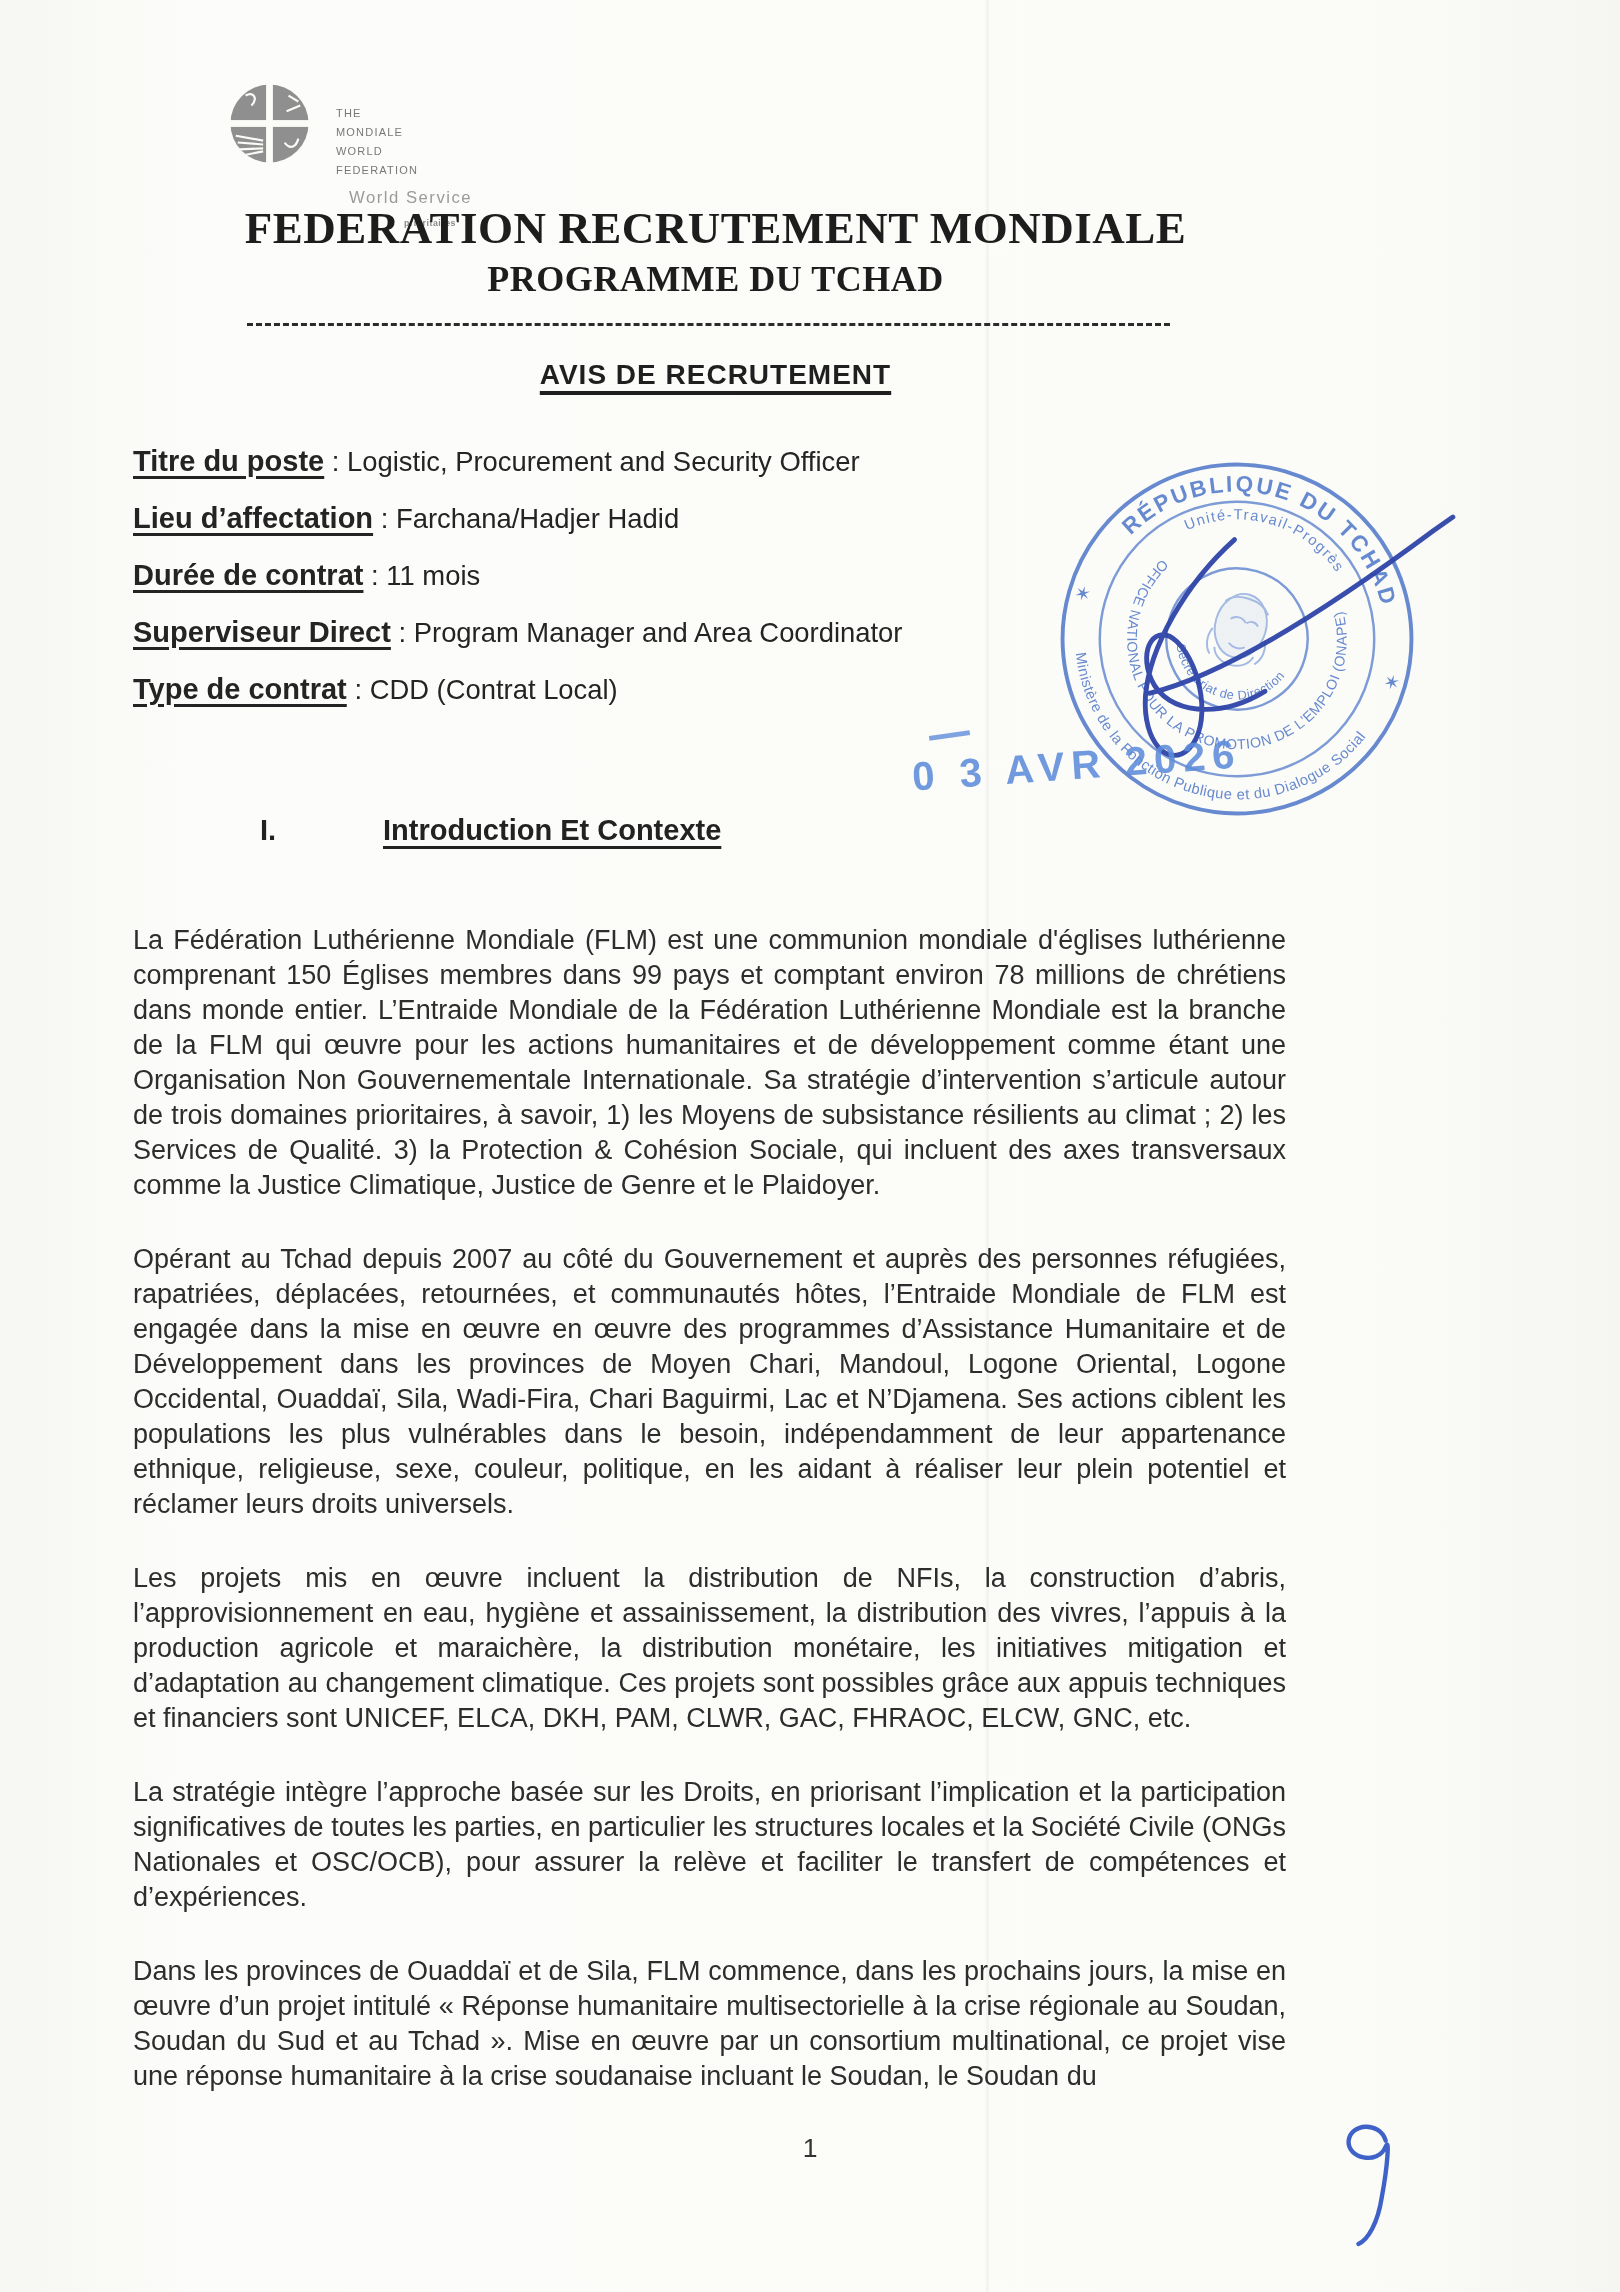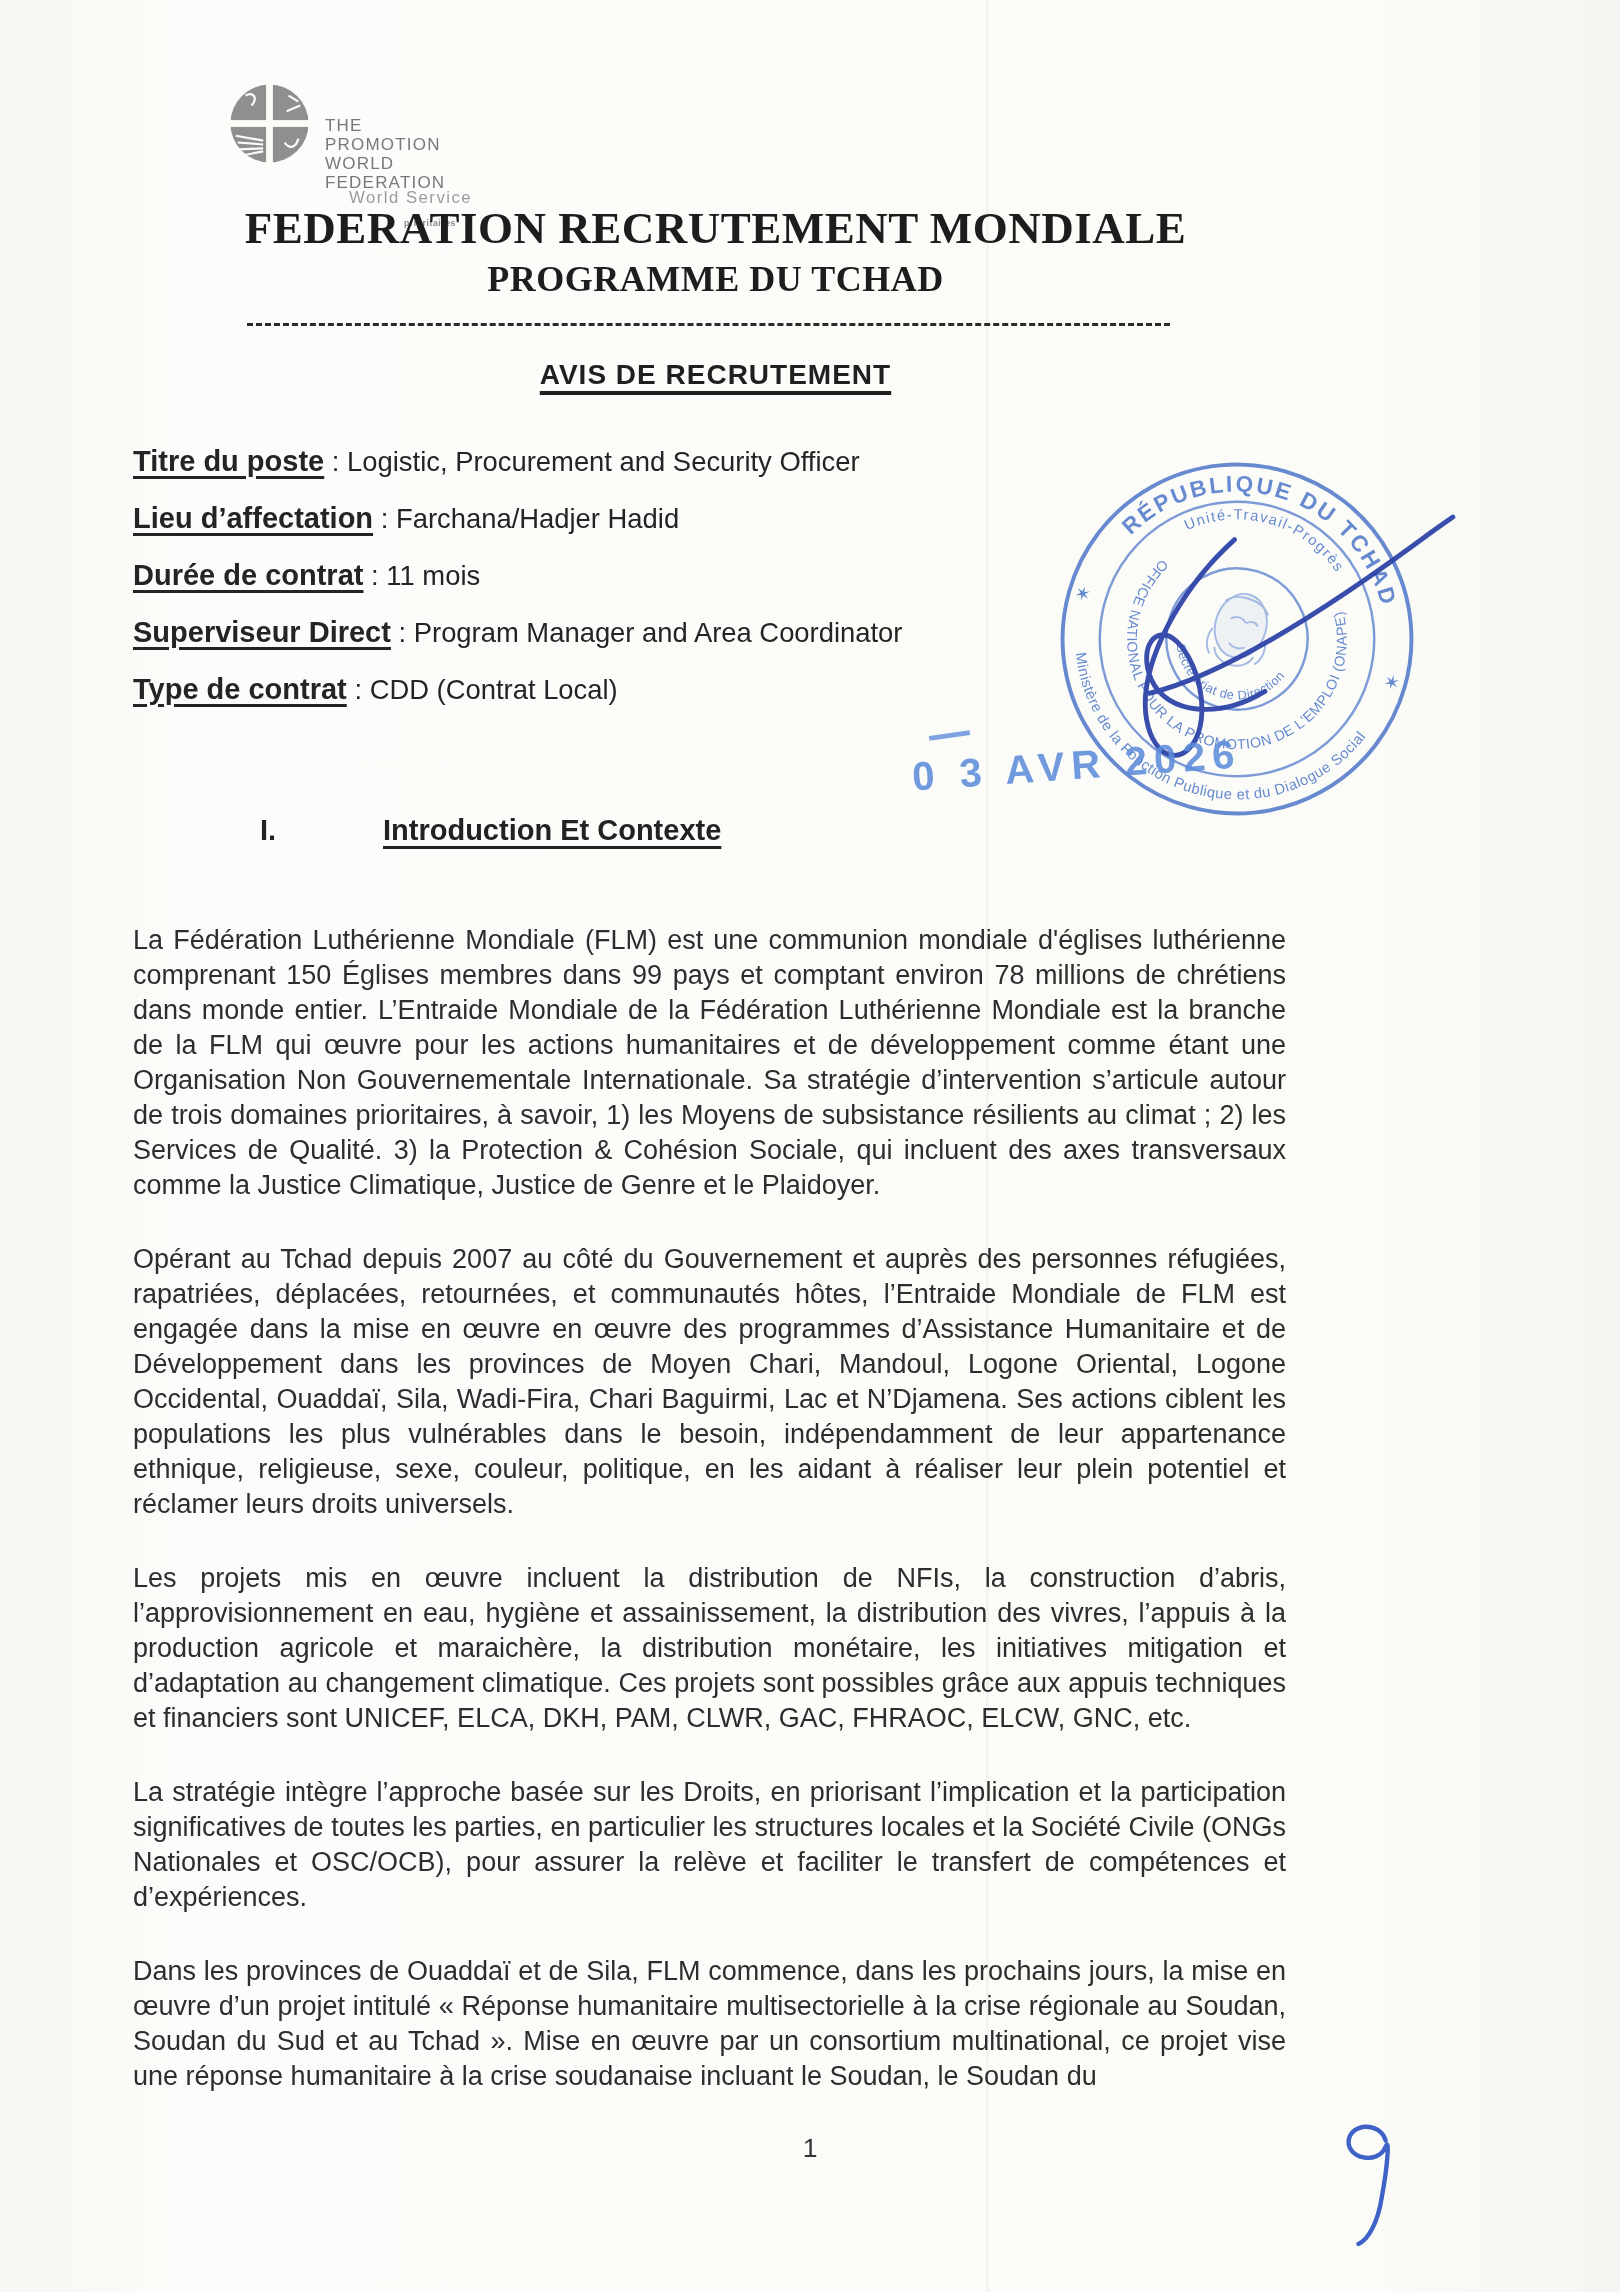--- a/index.html
+++ b/index.html
@@ -8,21 +8,21 @@
     width:1620px;height:2293px;
     margin:0 auto;
     background:linear-gradient(90deg,#f6f6f3 0%,#fcfcfa 12%,#fbfbf8 84%,#f5f5f2 100%);
     font-family:"Liberation Sans",sans-serif;
     color:#2c2c2c;
     overflow:hidden;
   }
   .scan-line{position:absolute;left:986px;top:0;width:2.9px;height:100%;background:rgba(100,100,100,0.05);}
   
   .logo-emblem{position:absolute;left:228px;top:82px;}
-  .logo-text{position:absolute;left:325px;top:104px;font-size:17px;line-height:19px;letter-spacing:1.2px;color:#787878;margin-top:12px;}
+  .logo-text{position:absolute;left:336px;top:104px;font-size:11px;line-height:19px;letter-spacing:1.2px;color:#787878;}
   .logo-text div{white-space:nowrap;}
   .logo-service{position:absolute;left:349px;top:188px;font-size:16.7px;letter-spacing:1.5px;color:#9b9b9b;}
   .logo-alliance{position:absolute;left:404px;top:218px;font-size:8.8px;font-weight:bold;letter-spacing:0.5px;color:#8a8a8a;}
   
   .header-block{position:absolute;left:137px;top:202px;width:1157px;text-align:center;color:#1d1d1d;font-family:"Liberation Serif",serif;}
   .header-org{font-size:45px;font-weight:bold;letter-spacing:0.5px;}
   .header-prog{font-size:36px;font-weight:bold;margin-top:4px;letter-spacing:0.5px;}
   .divider{position:absolute;left:247px;top:323px;width:923px;border-top:3.9px dashed #2b2b2b;}
   .notice-title{position:absolute;left:137px;top:359px;width:1157px;text-align:center;
     font-size:28px;font-weight:bold;letter-spacing:1px;color:#1f1f1f;
@@ -58,21 +58,21 @@
     <circle cx="42.5" cy="42.5" r="40" fill="#8f8f8f"></circle>
     <rect x="39" y="0" width="7" height="85" fill="#fbfbf8"></rect>
     <rect x="0" y="39" width="85" height="7" fill="#fbfbf8"></rect>
     <path d="M8,55 L36,60 M10,62 L36,64 M12,69 L36,68 M16,75 L36,71" stroke="#fbfbf8" stroke-width="2.2" fill="none"></path>
     <path d="M18,14 C26,9 31,17 24,24" stroke="#fbfbf8" stroke-width="2.2" fill="none"></path>
     <path d="M60,30 L74,24 M62,14 L72,20" stroke="#fbfbf8" stroke-width="2.2" fill="none"></path>
     <path d="M58,62 C64,70 70,66 72,58" stroke="#fbfbf8" stroke-width="2.2" fill="none"></path>
   </svg>
   <div class="logo-text">
     <div>THE</div>
-    <div>PROMOTION</div>
+    <div>MONDIALE</div>
     <div>WORLD</div>
     <div>FEDERATION</div>
   </div>
   <div class="logo-service">World Service</div>
   <div class="logo-alliance">prioritaires</div>
 
   <div class="header-block">
     <div class="header-org">FEDERATION RECRUTEMENT MONDIALE</div>
     <div class="header-prog">PROGRAMME DU TCHAD</div>
   </div>

